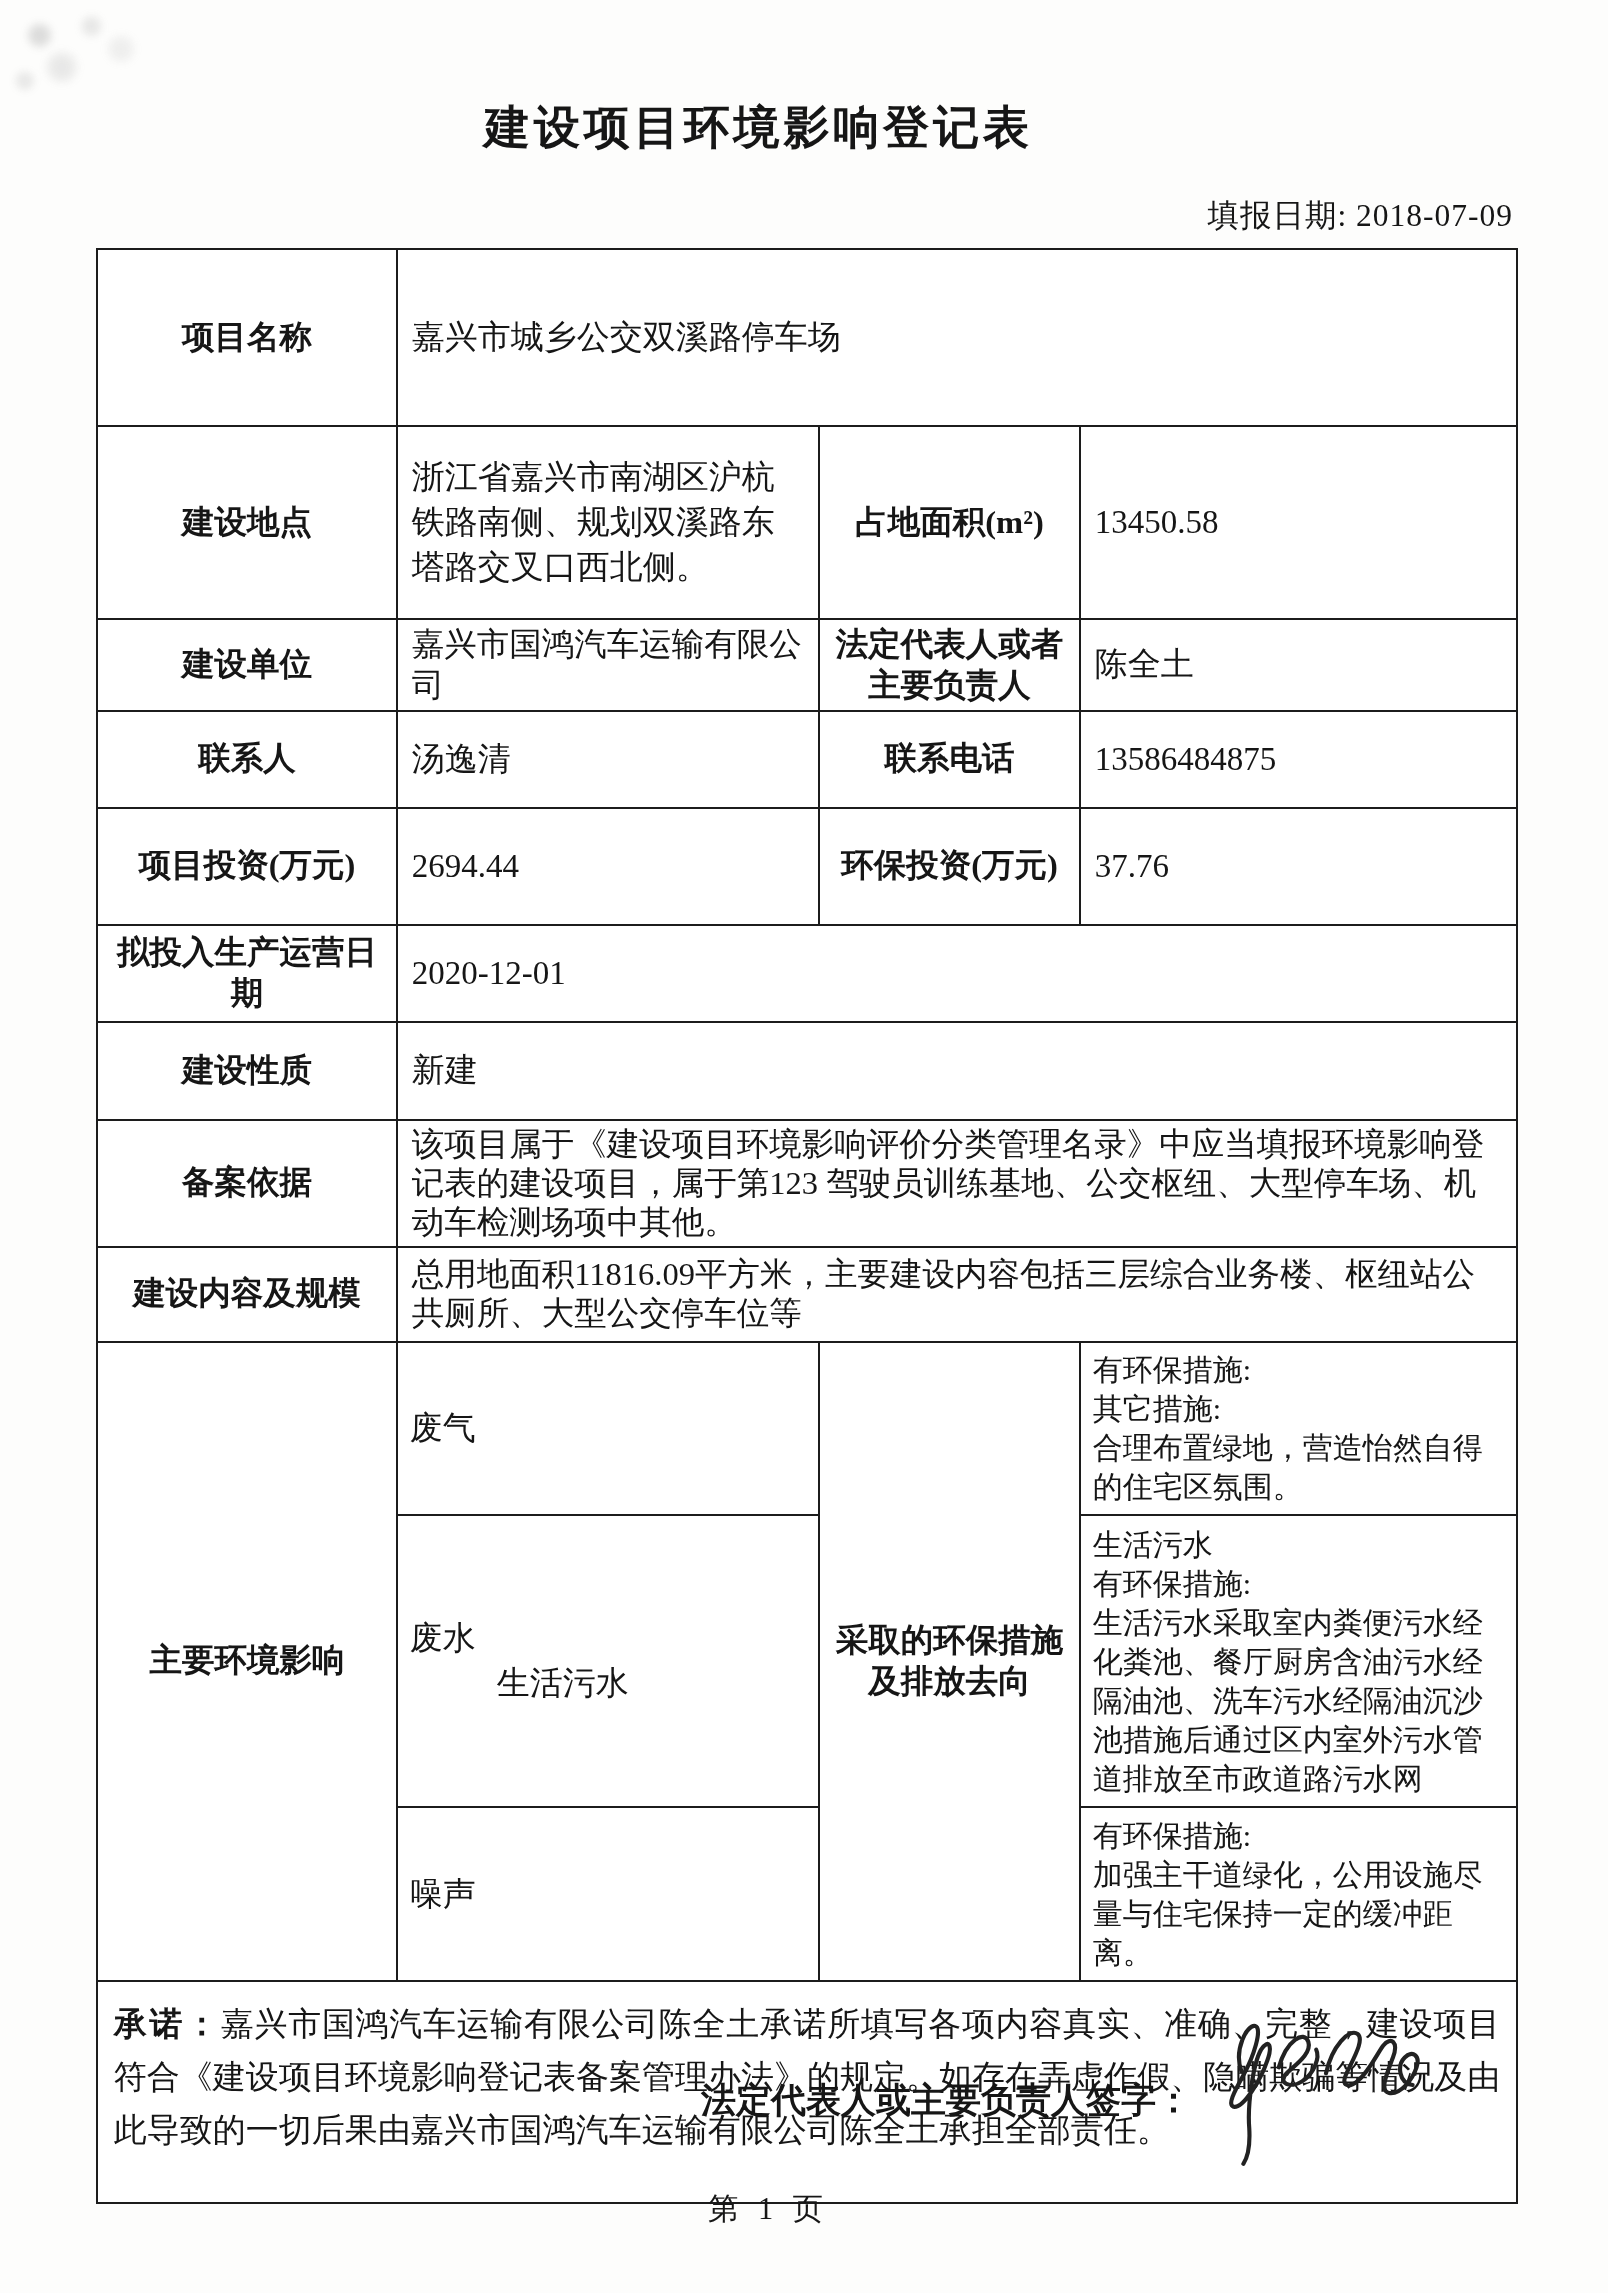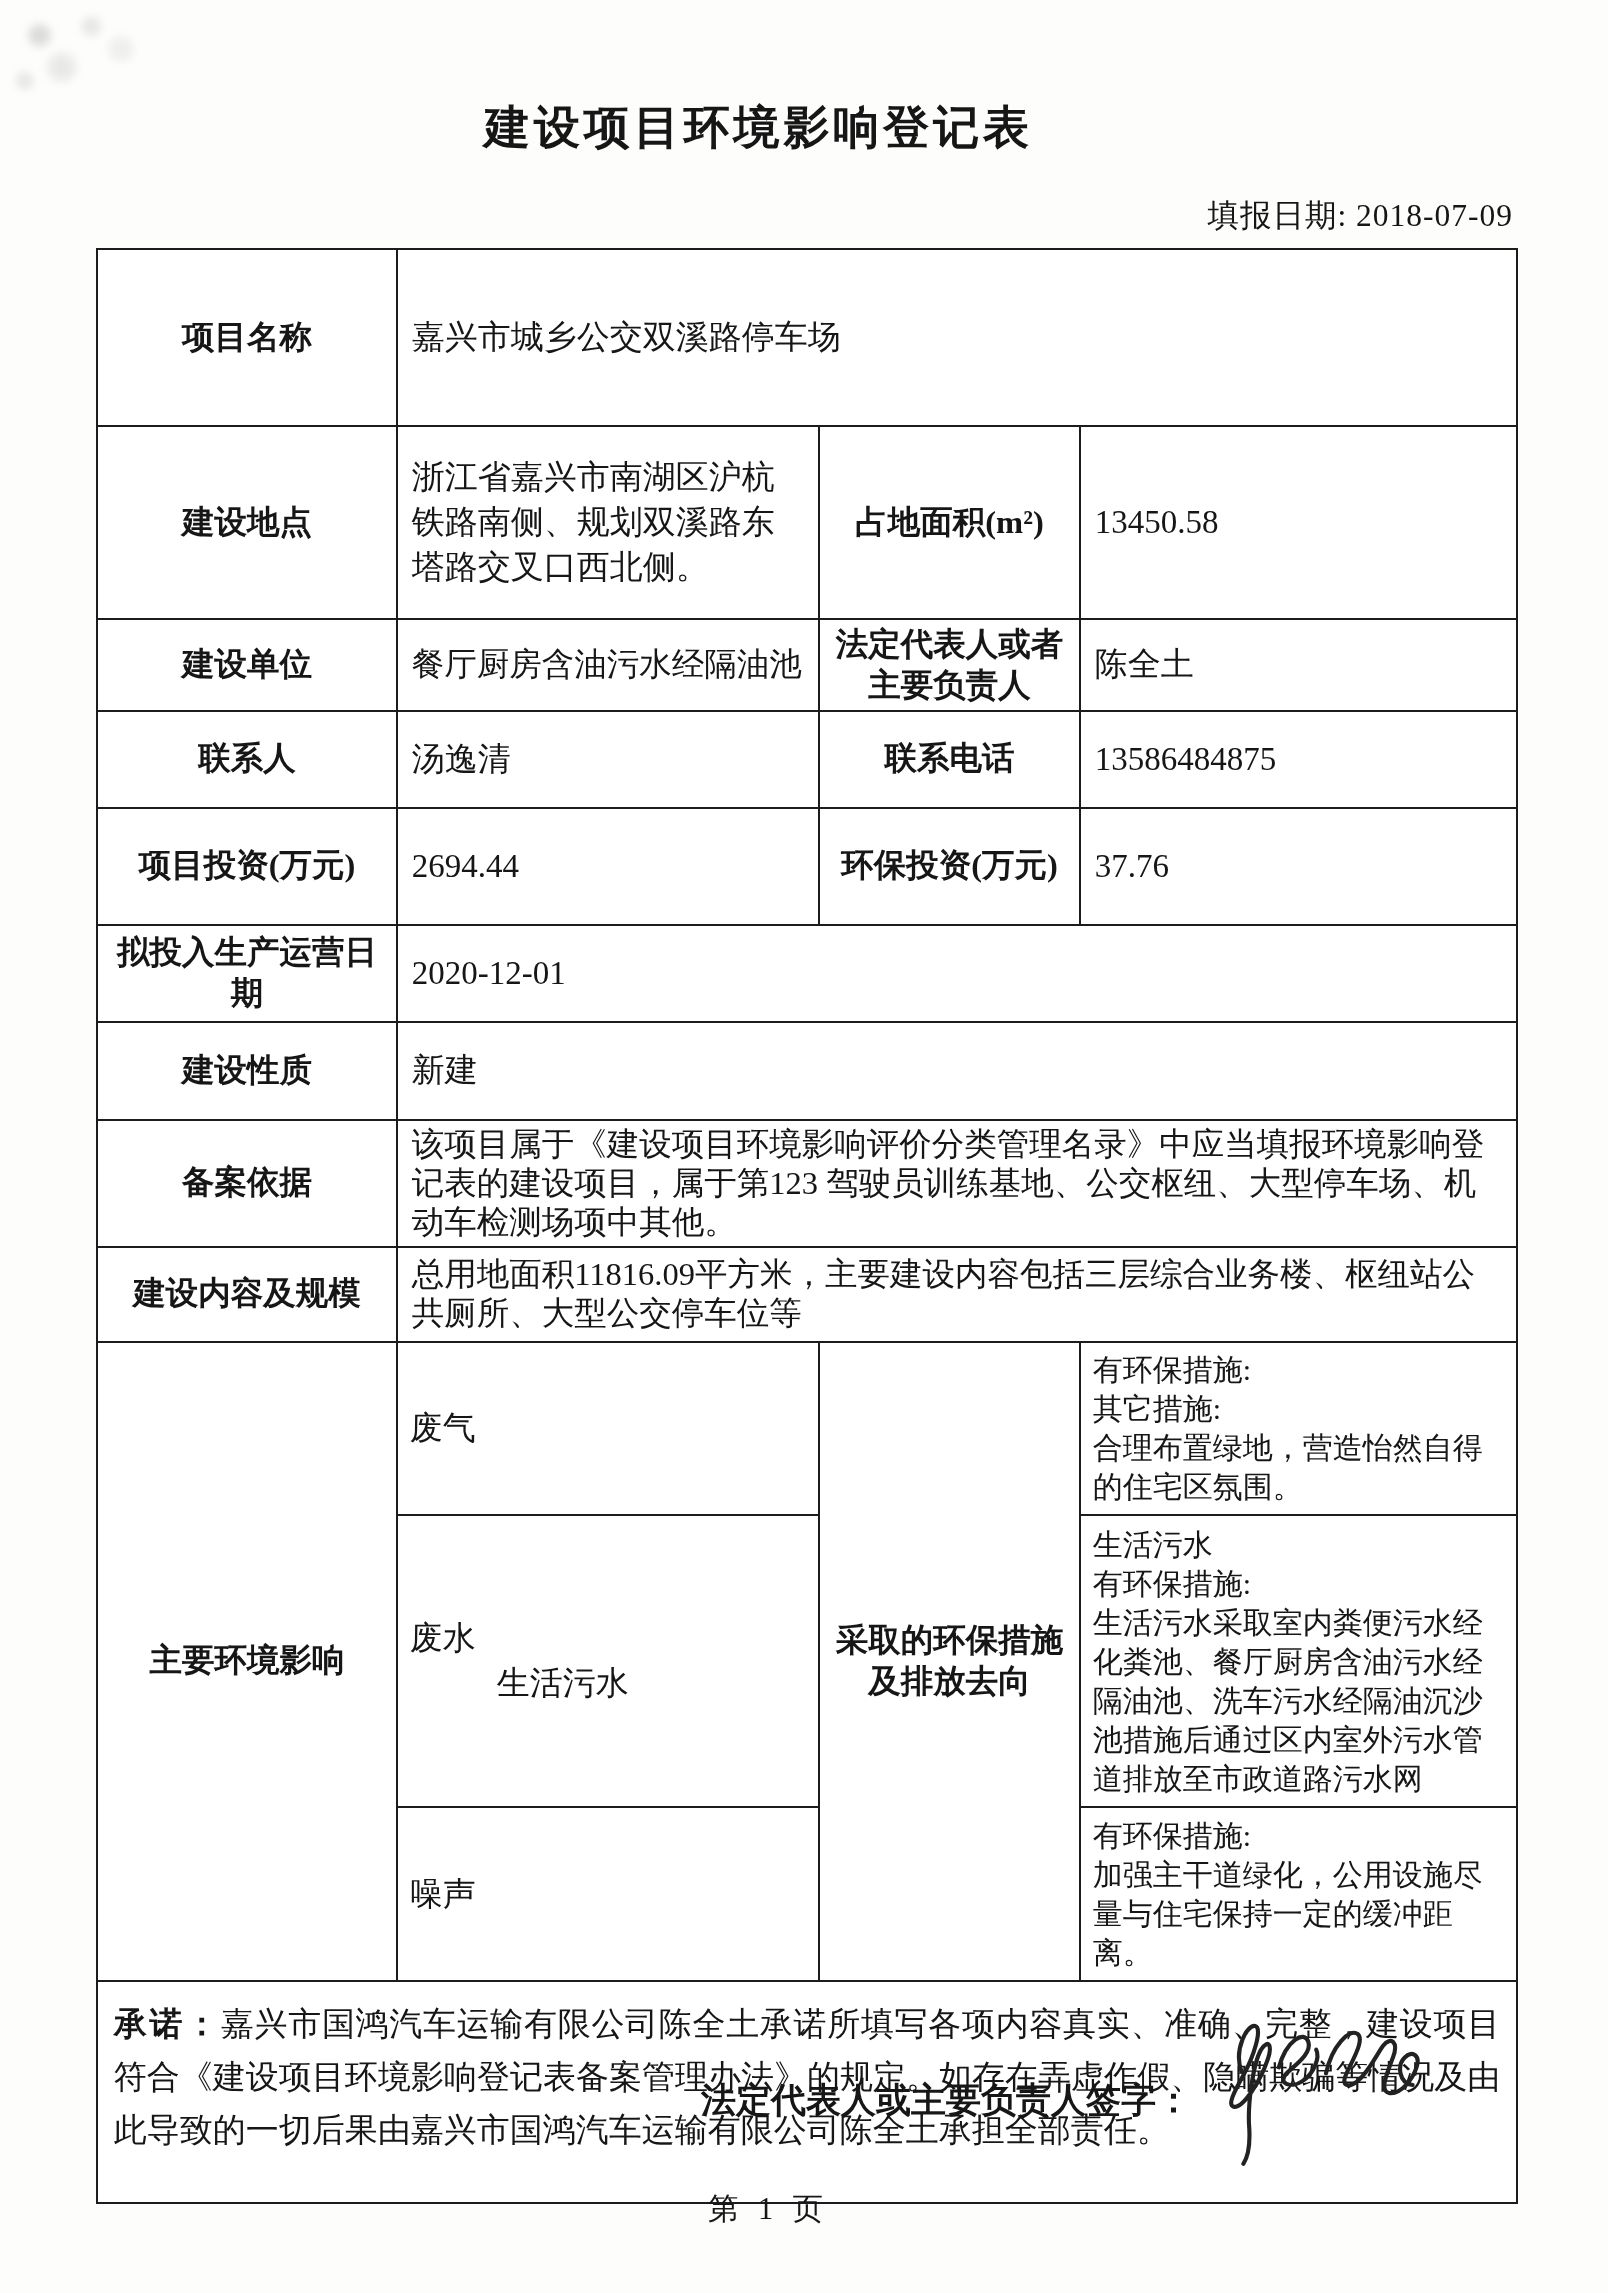--- a/index.html
+++ b/index.html
@@ -99,21 +99,21 @@
 
       <tr style="height:193px;">
         <th>建设地点</th>
         <td class="val ml">浙江省嘉兴市南湖区沪杭铁路南侧、规划双溪路东塔路交叉口西北侧。</td>
         <th>占地面积(m²)</th>
         <td class="val">13450.58</td>
       </tr>
 
       <tr style="height:67px;">
         <th>建设单位</th>
-        <td class="val small" style="line-height:41px;">餐厅厨房含油污水经隔油池</td>
+        <td class="val small" style="line-height:41px;">嘉兴市国鸿汽车运输有限公司</td>
         <th class="wrap">法定代表人或者主要负责人</th>
         <td class="val">陈全土</td>
       </tr>
 
       <tr style="height:97px;">
         <th>联系人</th>
         <td class="val">汤逸清</td>
         <th>联系电话</th>
         <td class="val">13586484875</td>
       </tr>

